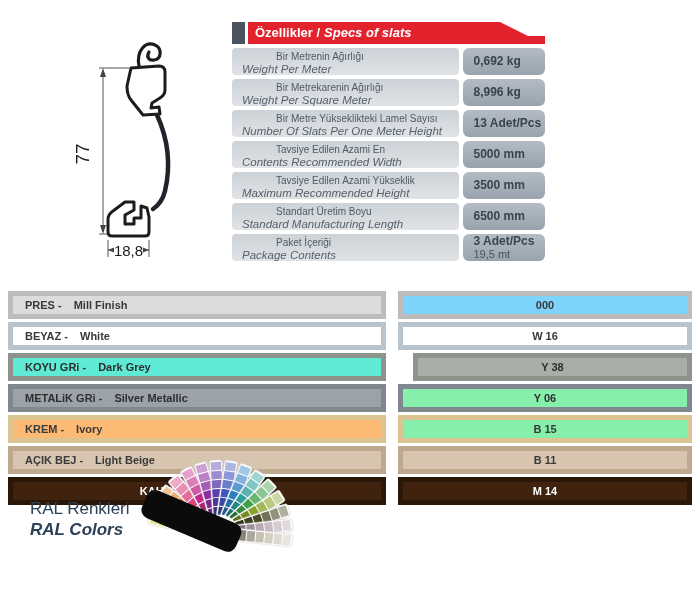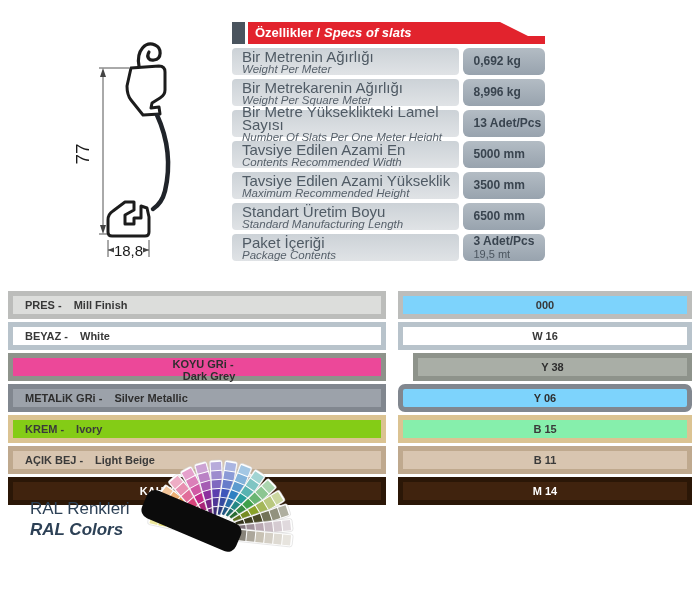--- a/index.html
+++ b/index.html
@@ -14,21 +14,21 @@
   .specs-header{position:relative;height:23px;margin-bottom:3px;}
   .specs-header svg{position:absolute;left:0;top:0;}
   .specs-header-text{position:absolute;left:23px;top:0;height:16px;line-height:22px;
         color:#ffffff;font-size:13px;font-weight:bold;white-space:nowrap;}
   .specs-header-text .hdr-en{font-style:italic;margin-left:4px;}
   .spec-row{display:flex;gap:4px;margin-bottom:4px;}
   .spec-label{width:222px;height:26px;border-radius:4px;
         background:linear-gradient(180deg,#ccd2d7 0%,#e0e3e6 100%);
         padding:1px 0 0 10px;box-sizing:content-box;
         display:flex;flex-direction:column;justify-content:center;}
-  .spec-tr{font-size:15px;color:#4f5a64;line-height:13px;}
+  .spec-tr{font-size:10px;color:#4f5a64;line-height:13px;margin-left:34px;}
   .spec-en{font-size:11.5px;color:#57616b;line-height:12px;font-style:italic;}
   .spec-value{width:73px;height:27px;border-radius:6px;padding-left:10px;
         background:linear-gradient(180deg,#b3bcc4 0%,#98a3ae 100%);
         display:flex;flex-direction:column;justify-content:center;}
   .spec-value-main{font-size:12px;font-weight:bold;color:#39444f;line-height:13px;}
   .spec-value-sub{font-size:11px;color:#4a545e;line-height:12px;}
 
   
   .colors{position:absolute;left:8px;top:291px;width:684px;}
   .color-row{display:flex;gap:12px;margin-bottom:3px;}
@@ -179,39 +179,39 @@
       <div class="color-row">
         <div class="color-cell color-cell-left" style="background: rgb(255, 255, 255); border-color: rgb(184, 195, 203); color: rgb(56, 56, 56);">
           <span class="c-tr">BEYAZ -</span>
           <span class="c-en">White</span>
         </div>
         <div class="color-cell color-cell-right" style="background: rgb(255, 255, 255); border-color: rgb(184, 195, 203); color: rgb(56, 56, 56);">
           <span>W 16</span>
         </div>
       </div>
       <div class="color-row">
-        <div class="color-cell color-cell-left" style="background: #ec4899; border-color: rgb(142, 147, 139); color: rgb(46, 46, 46); flex-direction: column;">
+        <div class="color-cell color-cell-left" style="background: #5eead4; border-color: rgb(142, 147, 139); color: rgb(46, 46, 46);">
           <span class="c-tr">KOYU GRi -</span>
           <span class="c-en">Dark Grey</span>
         </div>
         <div class="color-cell color-cell-right" style="background: rgb(169, 174, 166); border-color: rgb(142, 147, 139); color: rgb(46, 46, 46); margin-left: 15px;">
           <span>Y 38</span>
         </div>
       </div>
       <div class="color-row">
         <div class="color-cell color-cell-left" style="background: rgb(156, 162, 170); border-color: rgb(129, 135, 143); color: rgb(46, 46, 46);">
           <span class="c-tr">METALiK GRi -</span>
           <span class="c-en">Silver Metallic</span>
         </div>
-        <div class="color-cell color-cell-right" style="background: #7dd3fc; border-color: rgb(129, 135, 143); color: rgb(46, 46, 46); border-radius: 7px;">
+        <div class="color-cell color-cell-right" style="background: #86efac; border-color: rgb(129, 135, 143); color: rgb(46, 46, 46);">
           <span>Y 06</span>
         </div>
       </div>
       <div class="color-row">
-        <div class="color-cell color-cell-left" style="background: #84cc16; border-color: rgb(219, 195, 146); color: rgb(58, 58, 58);">
+        <div class="color-cell color-cell-left" style="background: #fdba74; border-color: rgb(219, 195, 146); color: rgb(58, 58, 58);">
           <span class="c-tr">KREM -</span>
           <span class="c-en">Ivory</span>
         </div>
         <div class="color-cell color-cell-right" style="background: #86efac; border-color: rgb(219, 195, 146); color: rgb(58, 58, 58);">
           <span>B 15</span>
         </div>
       </div>
       <div class="color-row">
         <div class="color-cell color-cell-left" style="background: rgb(216, 197, 176); border-color: rgb(191, 169, 142); color: rgb(58, 58, 58);">
           <span class="c-tr">AÇIK BEJ -</span>

